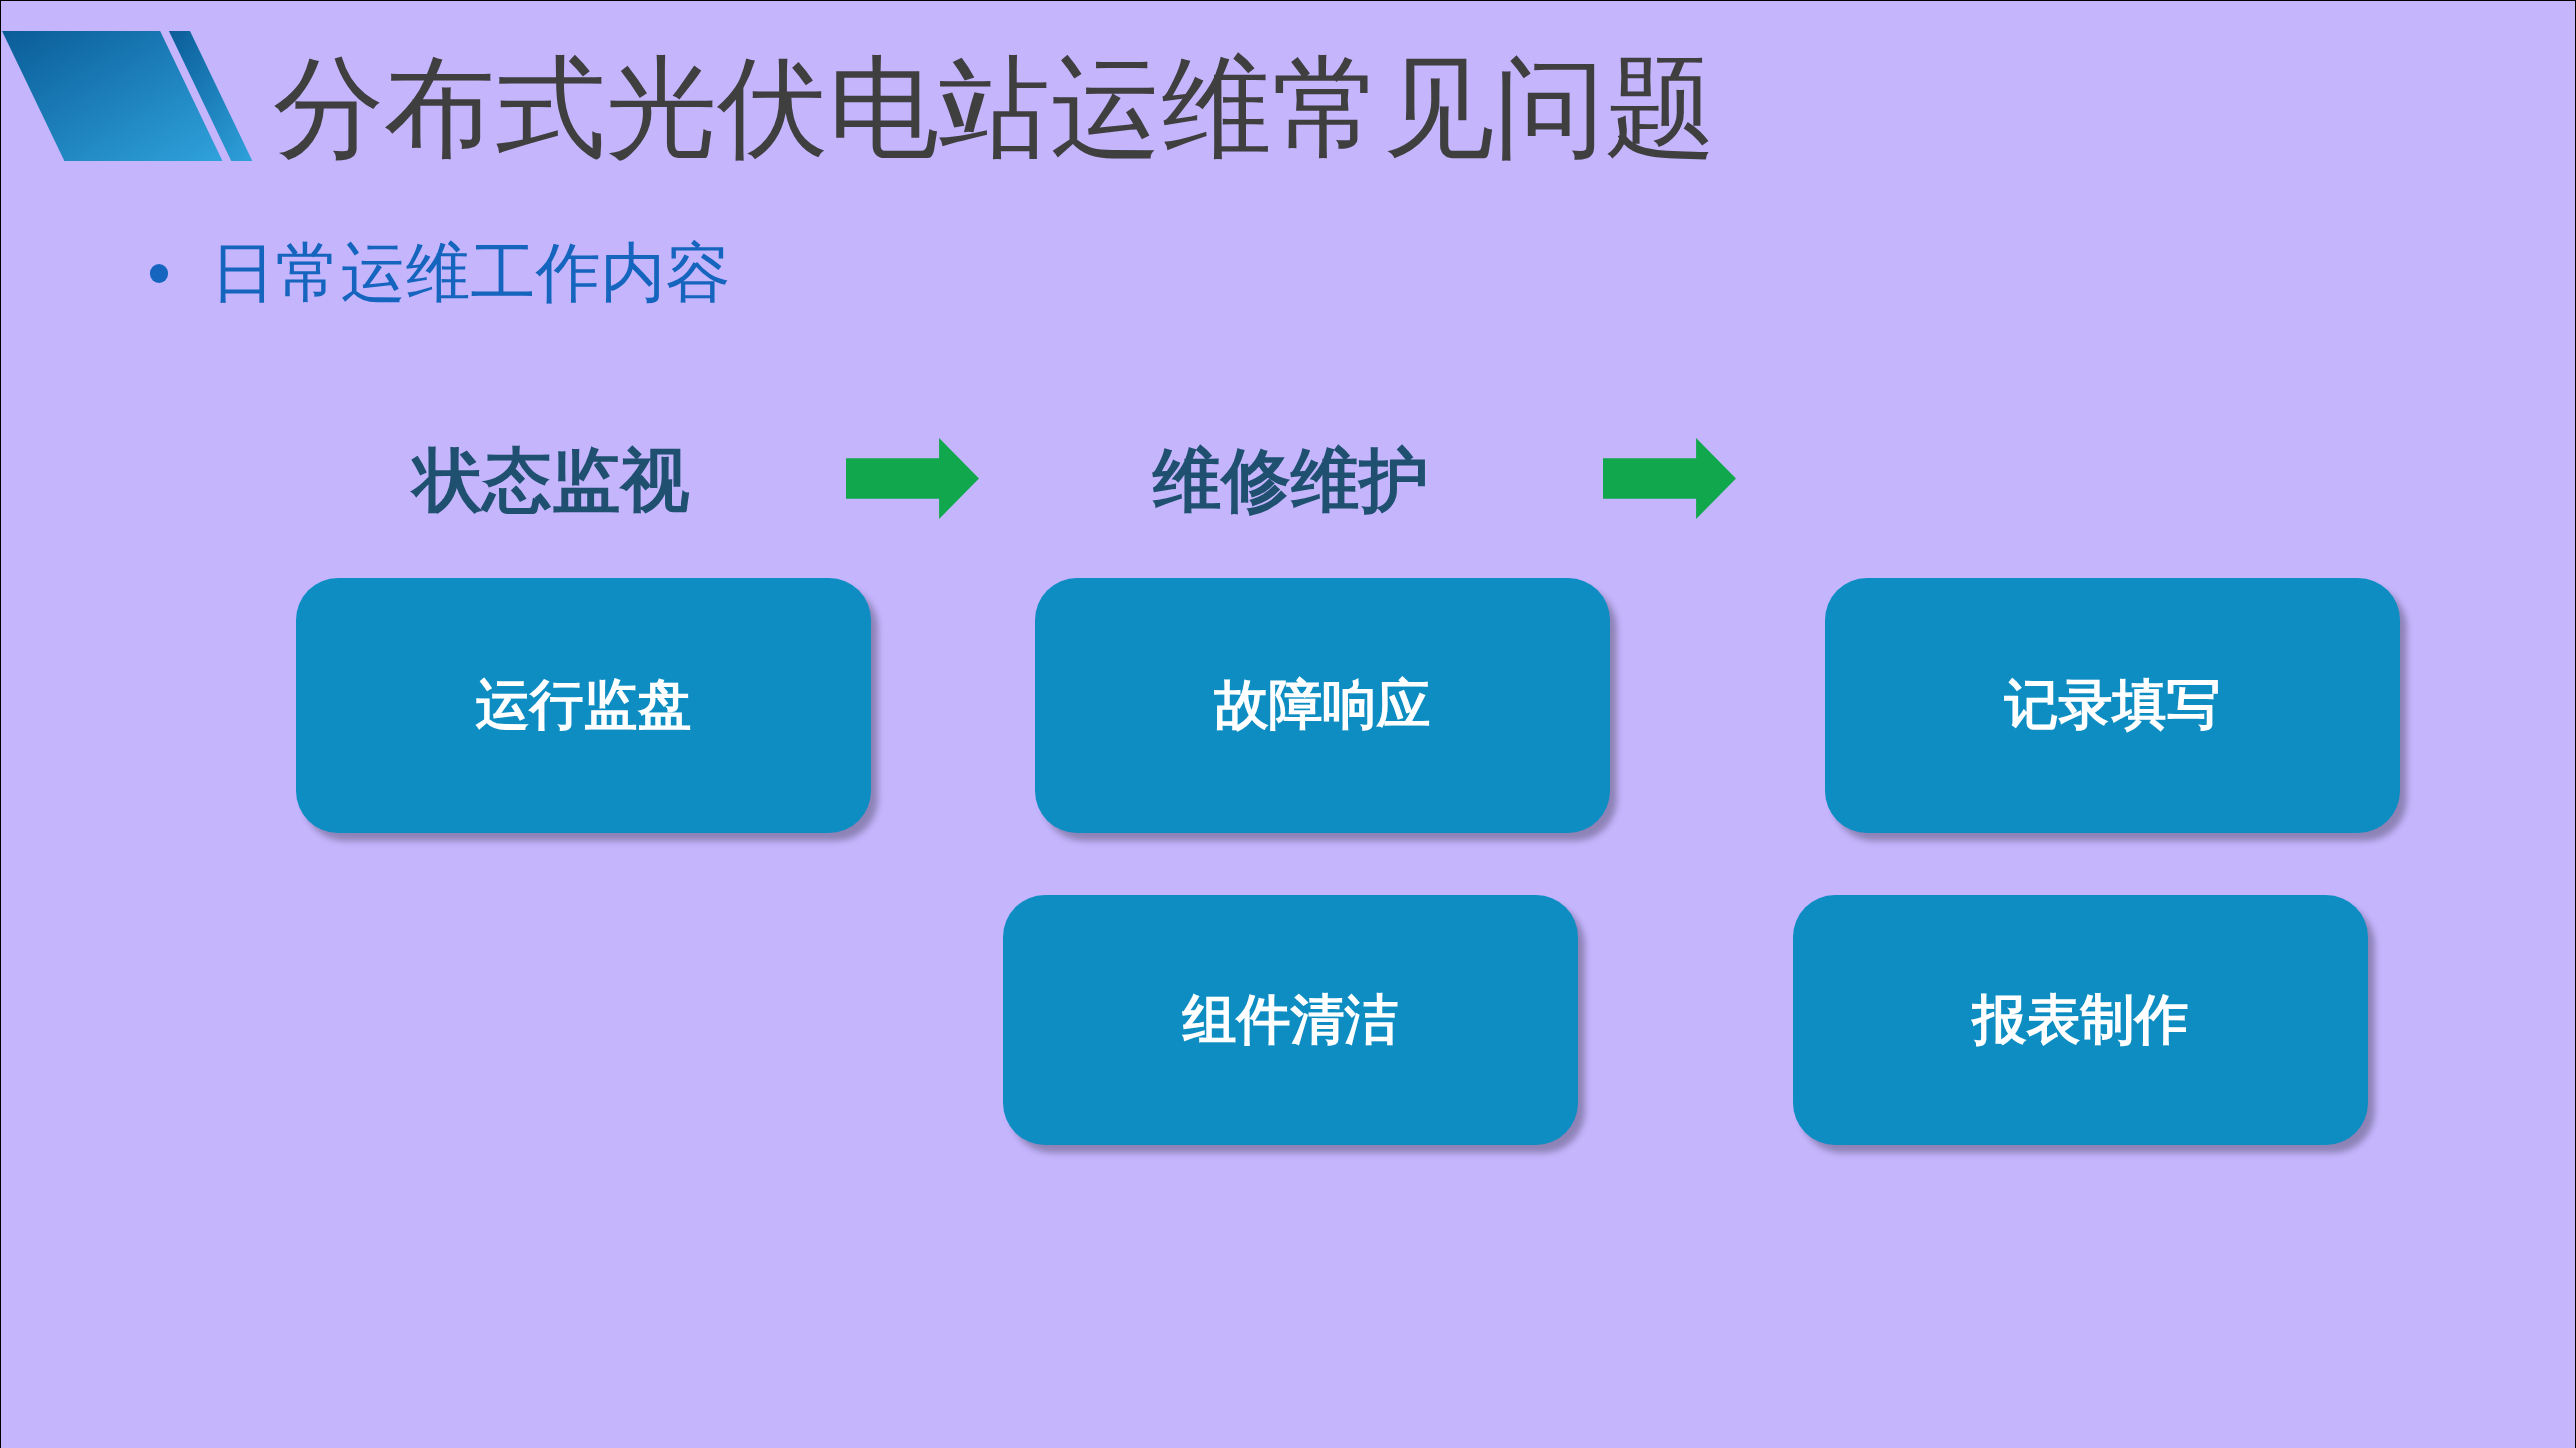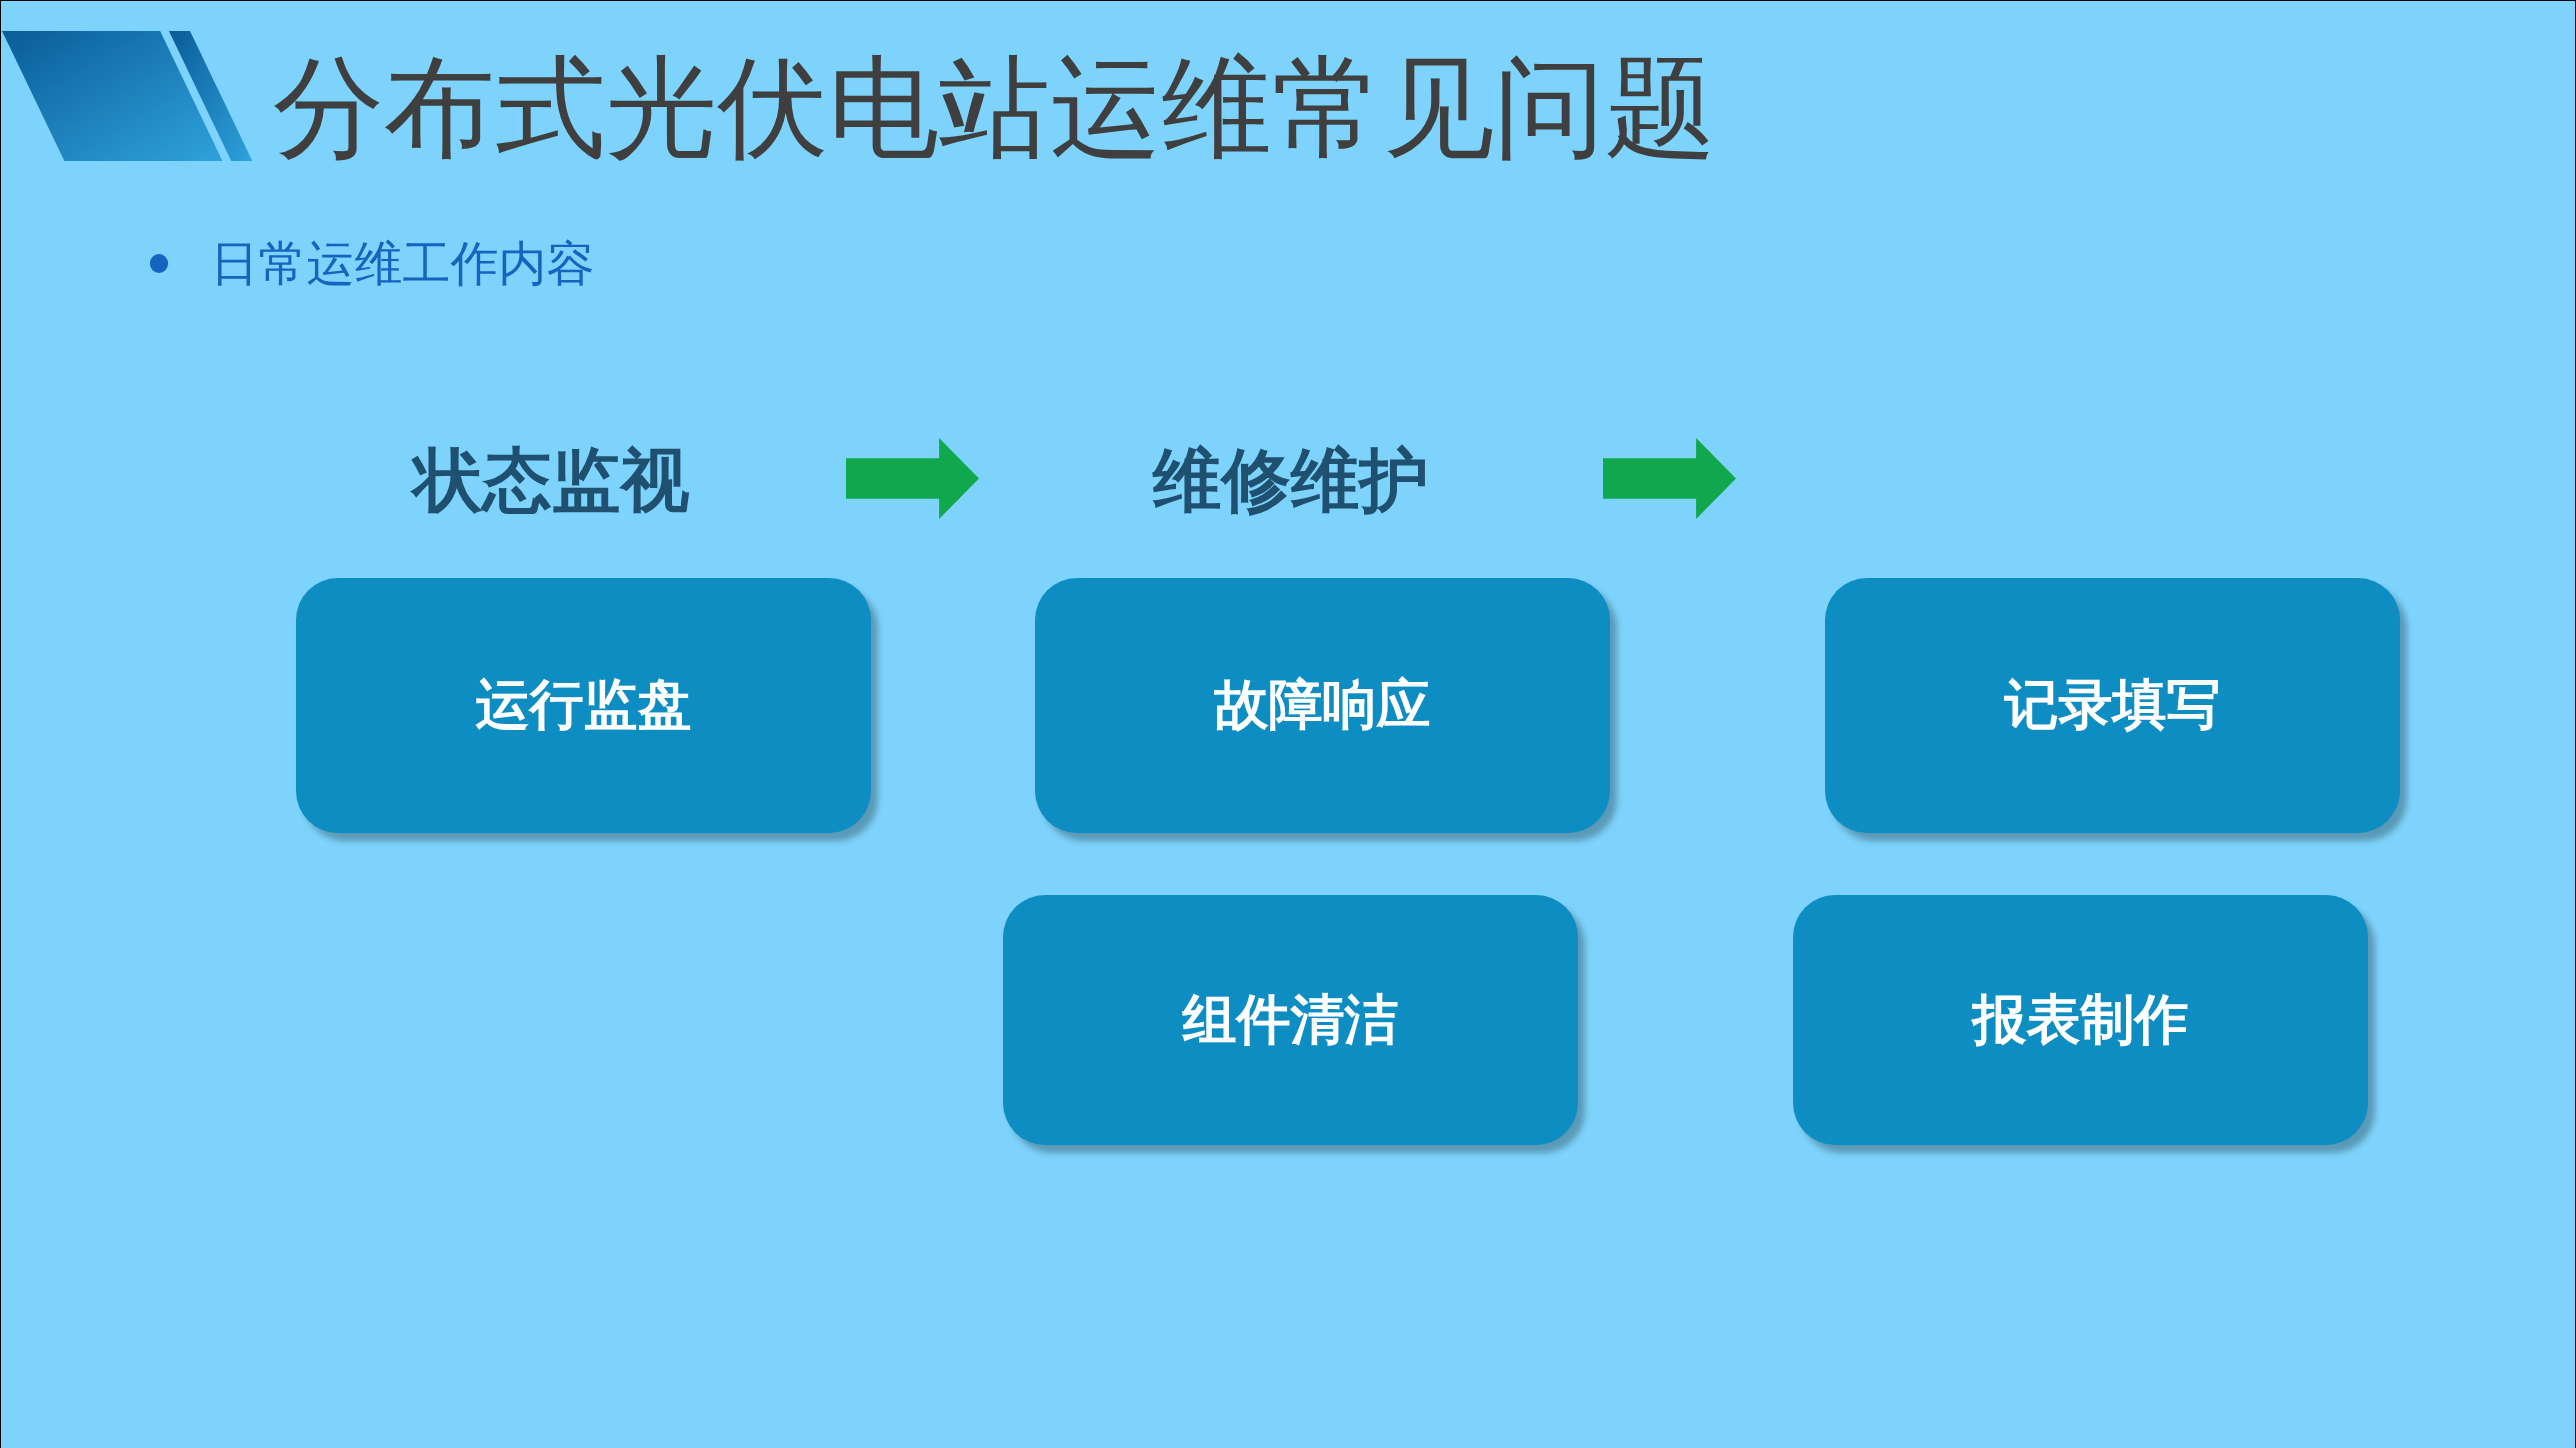--- a/index.html
+++ b/index.html
@@ -1,20 +1,20 @@
 <!DOCTYPE html>
 <html style="font-size:14px"><head>
 <meta charset="utf-8">
 <style>
   html, body { margin: 0; padding: 0; background: #888; }
   .slide {
     position: relative;
     width: 2576px;
     height: 1449px;
-    background: #7dd3fc;
+    background: #c4b5fd;
     border: 1.8px solid #000000;
     box-sizing: border-box;
     overflow: hidden;
     font-family: "Liberation Sans", sans-serif;
   }
 
   
   .logo {
     position: absolute;
     left: 0px;
@@ -44,21 +44,21 @@
   }
   .bullet-dot {
     width: 18.4px;
     height: 18.4px;
     border-radius: 50%;
     background: #1565BF;
     margin-right: 42px;
     flex: 0 0 auto;
   }
   .bullet-text {
-    font-size: 48px;
+    font-size: 65px;
     color: #1565BF;
     line-height: 1.15;
     white-space: nowrap;
   }
 
   
   .stage-header {
     position: absolute;
     top: 434px;
     height: 91px;

